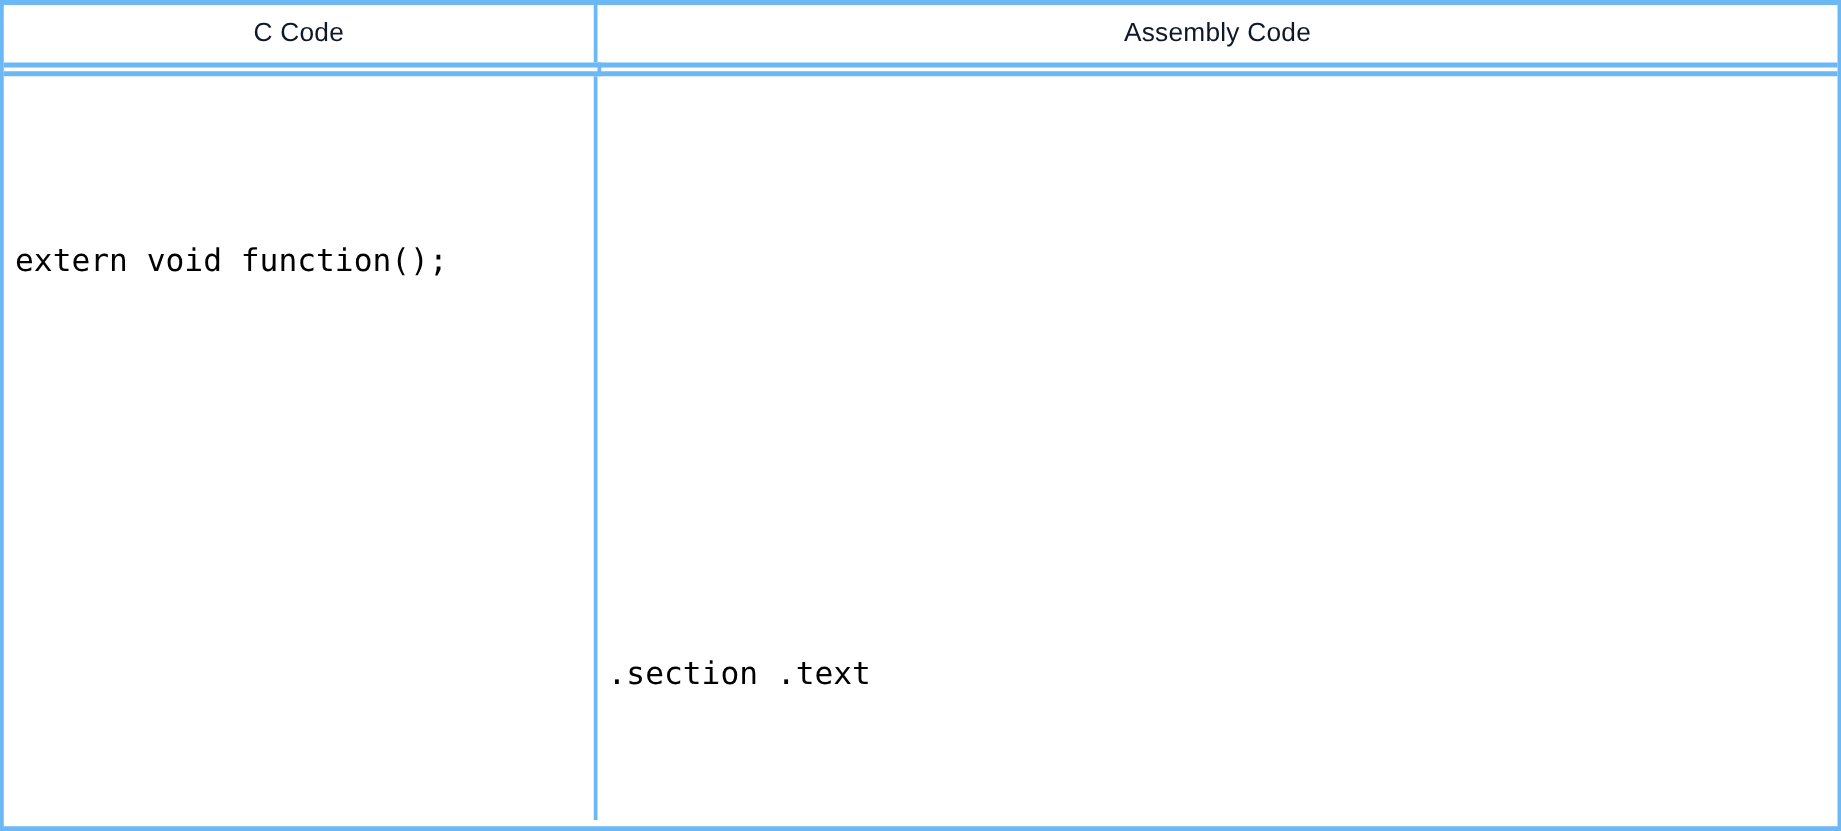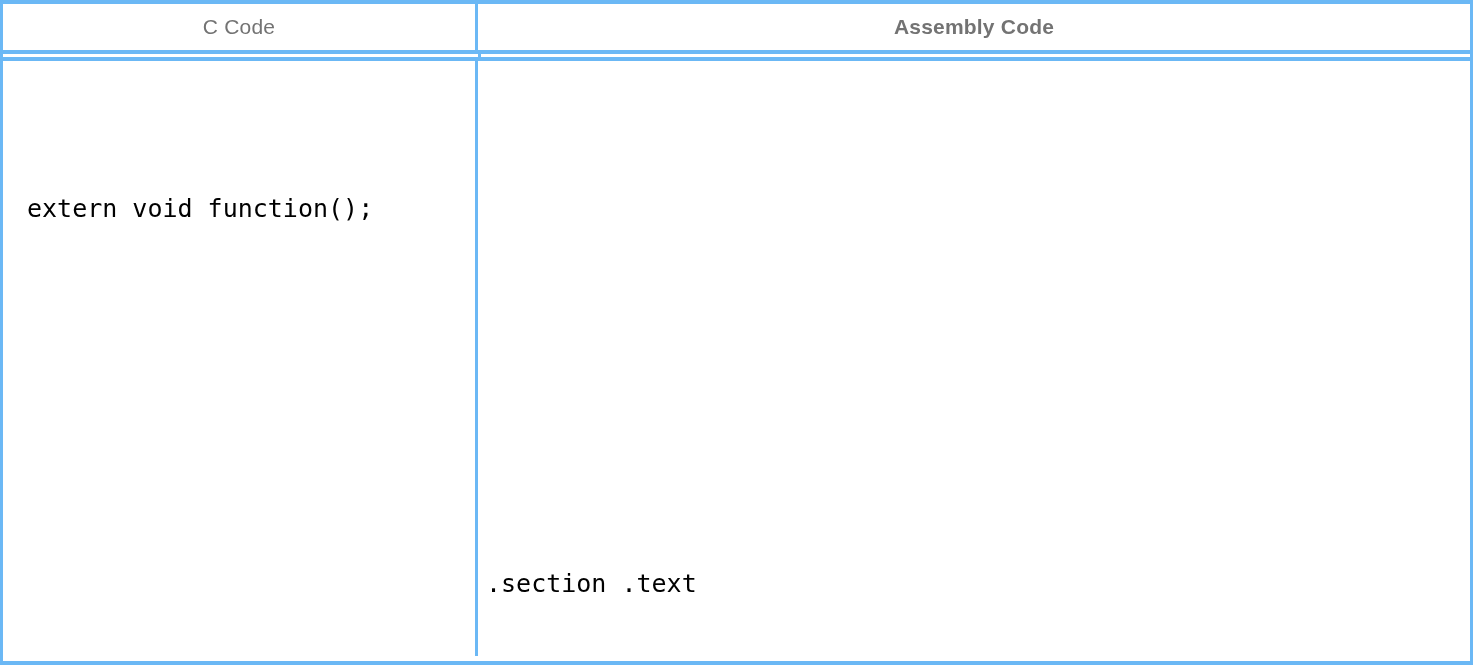--- a/index.html
+++ b/index.html
@@ -32,26 +32,26 @@
     height: 46px;
     box-sizing: border-box;
   }
   .header-cell {
     display: flex;
     align-items: center;
     justify-content: center;
     box-sizing: border-box;
     font-family: "Liberation Sans", sans-serif;
     font-size: 21px;
-    color: #737373;
+    color: #0f172a;
     letter-spacing: 0.2px;
     white-space: nowrap;
   }
   .header-cell.left  { width: 475px; border-right: 3px solid #6BB8F5; }
-  .header-cell.right { flex: 1 1 auto; font-weight: bold; }
+  .header-cell.right { flex: 1 1 auto; }
 
   
   .header-rule {
     position: relative;
     height: 11px;
     box-sizing: border-box;
   }
   .header-rule .rule-line {
     position: absolute;
     left: 0;
@@ -84,26 +84,25 @@
     font-family: "DejaVu Sans Mono", "Liberation Mono", monospace;
     font-size: 25px;
     line-height: 55px;
     color: #000000;
     white-space: pre;
     overflow: hidden;
   }
   .body-cell.left {
     width: 475px;
     border-right: 3px solid #6BB8F5;
-    padding-left: 24px;
+    padding-left: 9px;
   }
   .body-cell.right {
     flex: 1 1 auto;
     padding-left: 8px;
-    margin-top: 45px;
   }
 
   .code-line {
     height: 55px;
     white-space: pre;
   }
   .code-line.blank::after { content: "\00a0"; }
 
   .asm-line {
     display: flex;

